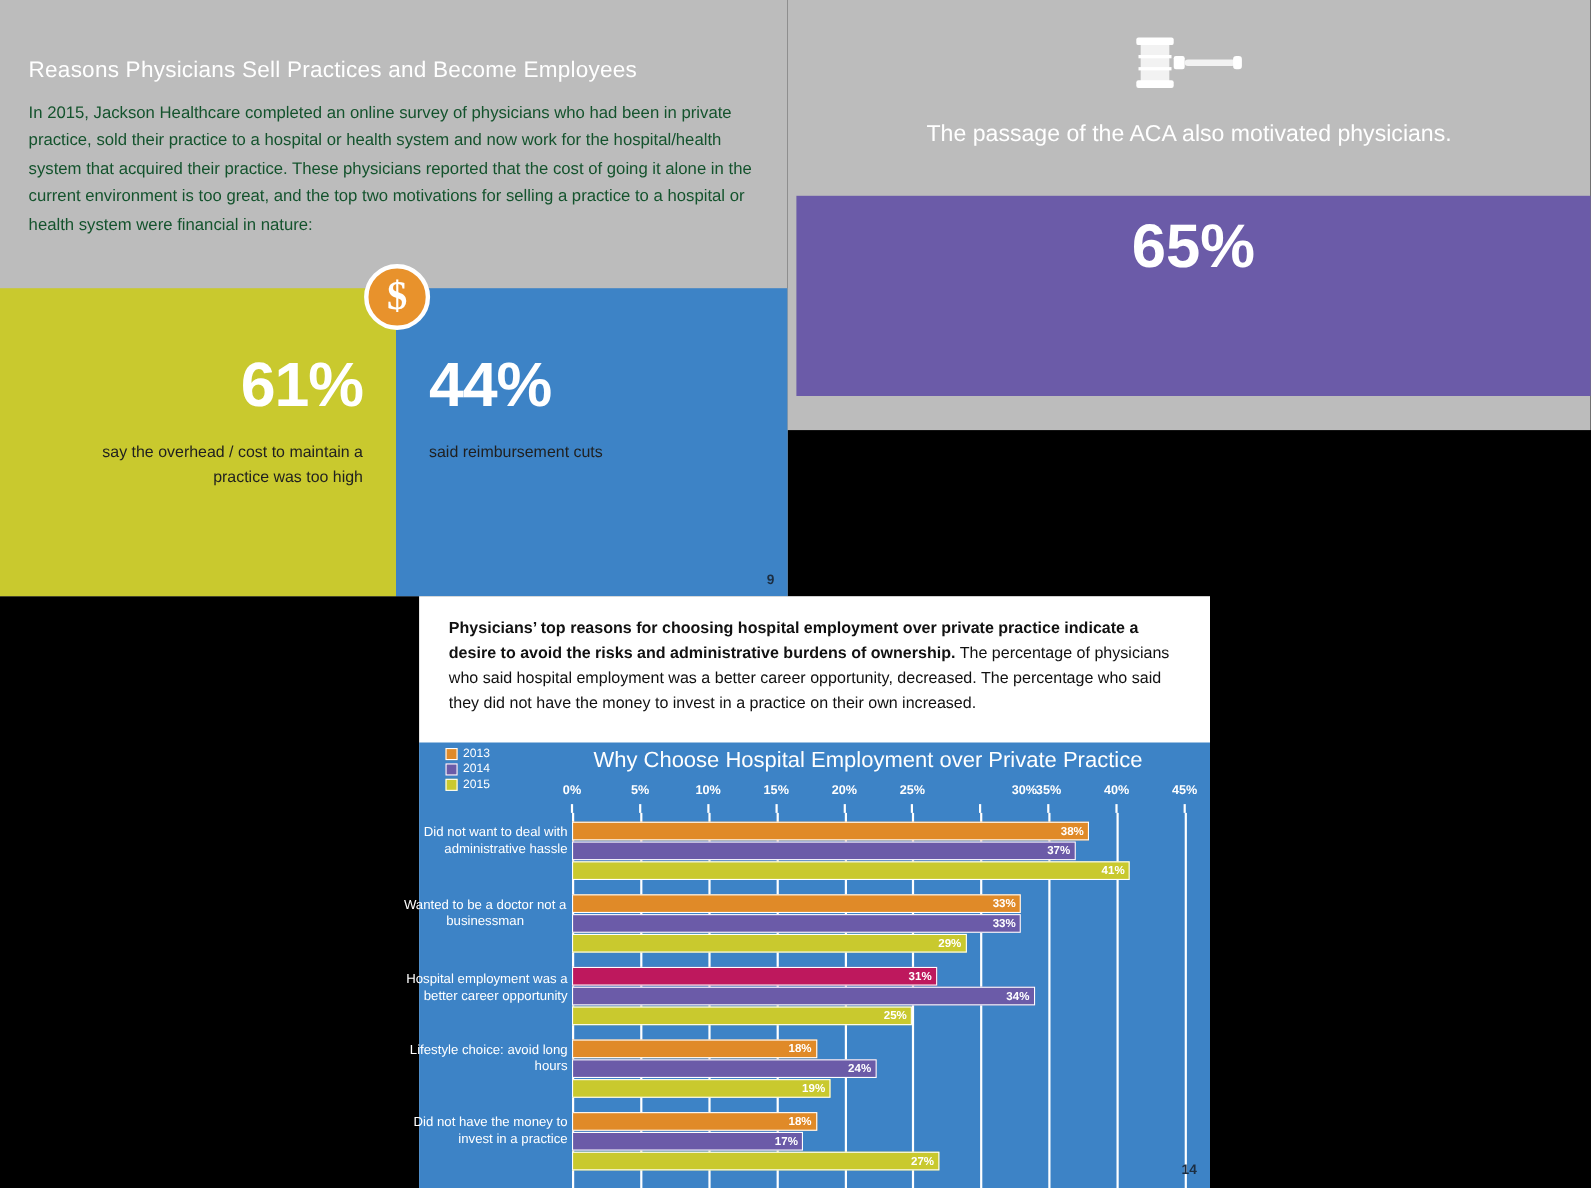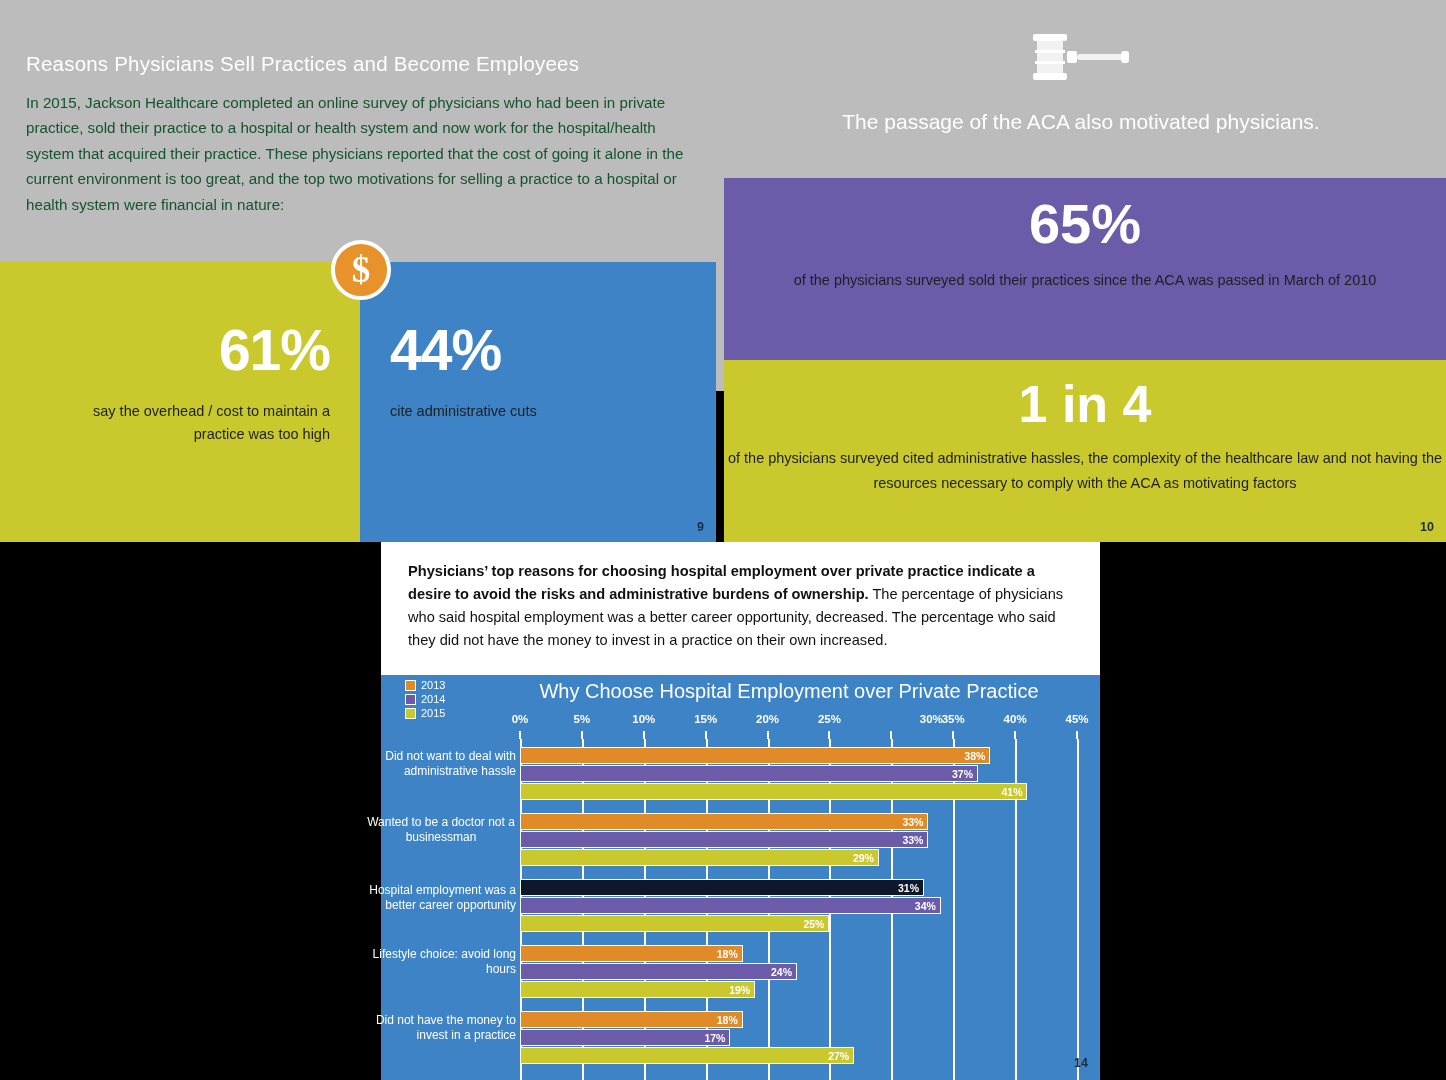--- a/index.html
+++ b/index.html
@@ -98,21 +98,21 @@
       <div id="p9-body">In 2015, Jackson Healthcare completed an online survey of physicians who had been in private practice, sold their practice to a hospital or health system and now work for the hospital/health system that acquired their practice. These physicians reported that the cost of going it alone in the current environment is too great, and the top two motivations for selling a practice to a hospital or health system were financial in nature:</div>
     </div>
 
     <div class="yellowbox">
       <div id="y61-num" class="bignum">61%</div>
       <div id="y61-sub" class="sub">say the overhead / cost to maintain a practice was too high</div>
     </div>
 
     <div class="bluebox">
       <div id="b44-num" class="bignum">44%</div>
-      <div id="b44-sub" class="sub">cite administrative cuts</div>
+      <div id="b44-sub" class="sub">said reimbursement cuts</div>
       <div id="p9-page" class="pageno">9</div>
     </div>
 
     <div id="coin">
       <span>$</span>
     </div>
   </div>
 
   <div id="panel10">
     <svg id="gavel" viewBox="0 0 116 58">
@@ -122,28 +122,22 @@
       <rect x="12" y="22" width="30" height="3" fill="#ffffff"></rect>
       <rect x="12" y="33" width="30" height="3" fill="#ffffff"></rect>
       <rect x="44" y="23" width="10" height="12" rx="2" fill="#ffffff"></rect>
       <rect x="54" y="26" width="46" height="6" rx="3" fill="#f2f2f2"></rect>
       <rect x="98" y="23" width="8" height="12" rx="3" fill="#ffffff"></rect>
     </svg>
     <div id="p10-head">The passage of the ACA also motivated physicians.</div>
 
     <div id="purplebox">
       <div id="p65-num">65%</div>
-      <div id="p65-sub">of the physicians surveyed sold their practices since the ACA was passed in March of 2010</div>
-    </div>
-
-    <div id="yellowbox10">
-      <div id="p1in4-num">1 in 4</div>
-      <div id="p1in4-sub">of the physicians surveyed cited administrative hassles, the complexity of the healthcare law and not having the resources necessary to comply with the ACA as motivating factors</div>
-      <div id="p10-page" class="pageno">10</div>
-    </div>
+    </div>
+
   </div>
 
   <div id="panel14">
     <div id="p14-text">
       <b>Physicians’ top reasons for choosing hospital employment over private practice indicate a desire to avoid the risks and administrative burdens of ownership.</b><span> The percentage of physicians who said hospital employment was a better career opportunity, decreased. The percentage who said they did not have the money to invest in a practice on their own increased.</span>
     </div>
 
     <div id="chart">
       <div id="legend">
           <div class="leg-row">
@@ -207,21 +201,21 @@
           <div class="bar" style="left: 139px; top: 74px; position: absolute; width: 408.467px; background: rgb(224, 138, 40);">
             <span class="val">33%</span>
           </div>
           <div class="bar" style="left: 139px; top: 92px; position: absolute; width: 408.467px; background: rgb(107, 91, 168);">
             <span class="val">33%</span>
           </div>
           <div class="bar" style="left: 139px; top: 110px; position: absolute; width: 358.956px; background: rgb(201, 201, 46);">
             <span class="val">29%</span>
           </div>
           <div class="cat-lab" style="top: 144px; left: -15px;">Hospital employment was a better career opportunity</div>
-          <div class="bar" style="left: 139px; top: 140px; position: absolute; width: 404px; background: #0f172a;">
+          <div class="bar" style="left: 139px; top: 140px; position: absolute; width: 332px; background: #be185d;">
             <span class="val">31%</span>
           </div>
           <div class="bar" style="left: 139px; top: 158px; position: absolute; width: 420.844px; background: rgb(107, 91, 168);">
             <span class="val">34%</span>
           </div>
           <div class="bar" style="left: 139px; top: 176px; position: absolute; width: 309.444px; background: rgb(201, 201, 46);">
             <span class="val">25%</span>
           </div>
           <div class="cat-lab" style="top: 208px; left: -15px;">Lifestyle choice: avoid long hours</div>
           <div class="bar" style="left: 139px; top: 206px; position: absolute; width: 222.8px; background: rgb(224, 138, 40);">

